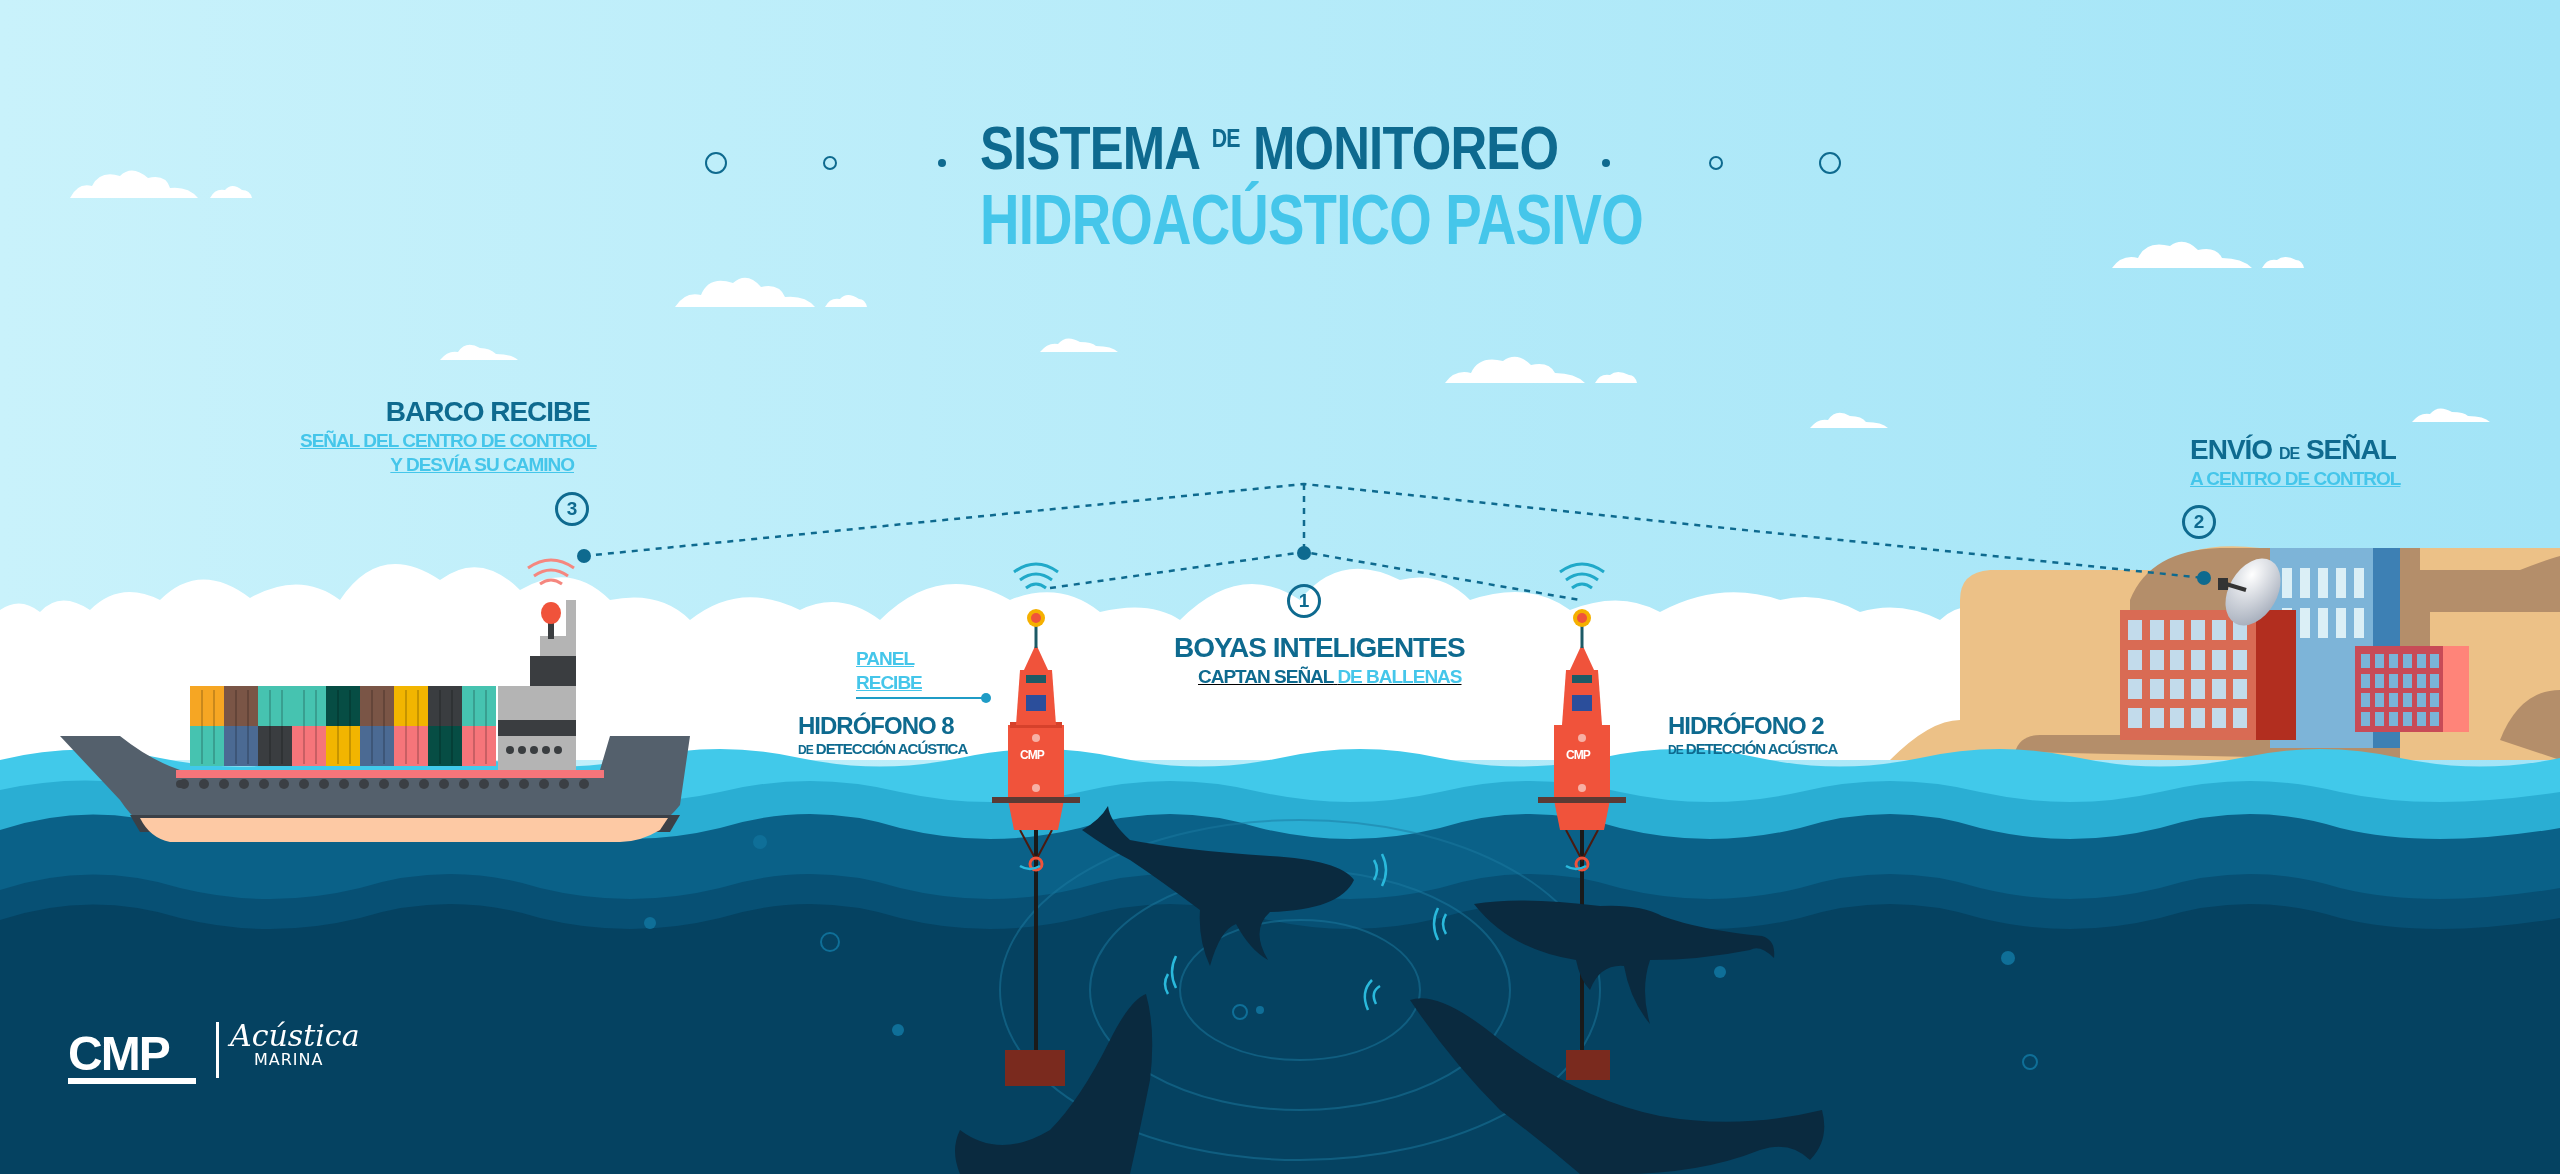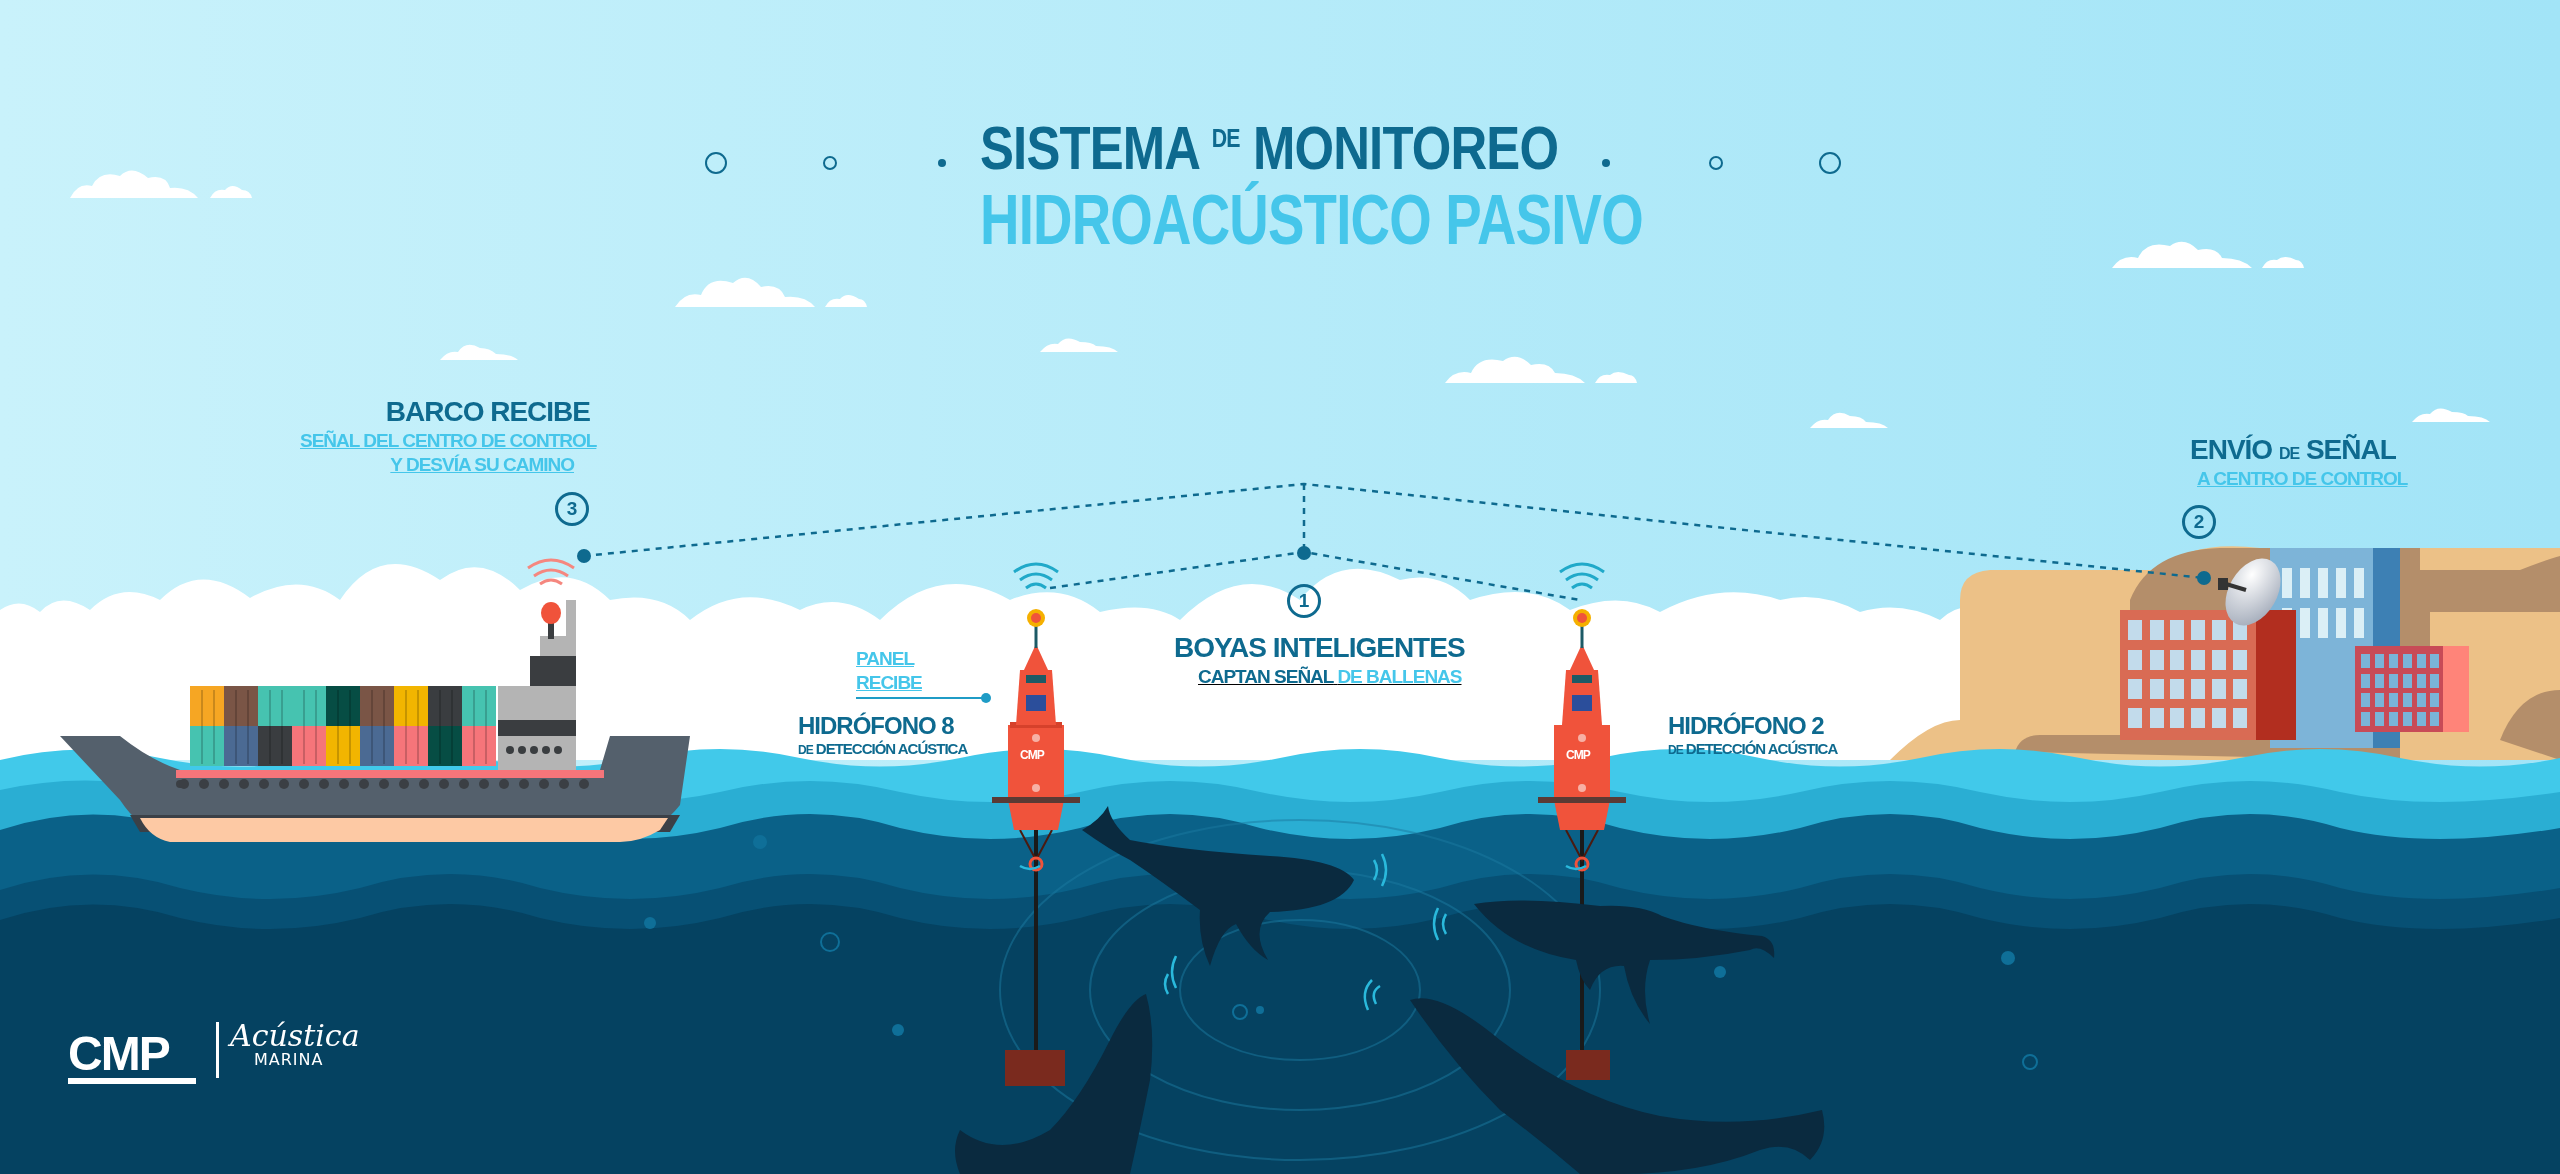--- a/index.html
+++ b/index.html
@@ -376,21 +376,21 @@
 <div class="txt lbl-h dark right" style="left:340px;top:396px;width:250px;">BARCO RECIBE</div>
 <div class="txt lbl-s light right" style="left:300px;top:430px;width:290px;">SEÑAL DEL CENTRO DE CONTROL</div>
 <div class="txt lbl-s light right" style="left:284px;top:454px;width:290px;">Y DESVÍA SU CAMINO</div>
 <div class="num" style="left:555px;top:492px;">3</div>
 
 <div class="txt lbl-h dark" style="left:2190px;top:434px;">
   <span>ENVÍO</span>
   <span style="font-size:16px;">DE</span>
   <span>SEÑAL</span>
 </div>
-<div class="txt lbl-s light" style="left:2190px;top:468px;margin-left:7px;">A CENTRO DE CONTROL</div>
+<div class="txt lbl-s light" style="left:2190px;top:468px;">A CENTRO DE CONTROL</div>
 <div class="num" style="left:2182px;top:505px;">2</div>
 
 <div class="num" style="left:1287px;top:584px;">1</div>
 <div class="txt lbl-h dark" style="left:1174px;top:632px;">BOYAS INTELIGENTES</div>
 <div class="txt lbl-s" style="left:1198px;top:666px;">
   <span class="dark">CAPTAN SEÑAL</span>
   <span class="light">DE BALLENAS</span>
 </div>
 
 <div class="txt lbl-s light" style="left:856px;top:648px;">PANEL</div>

